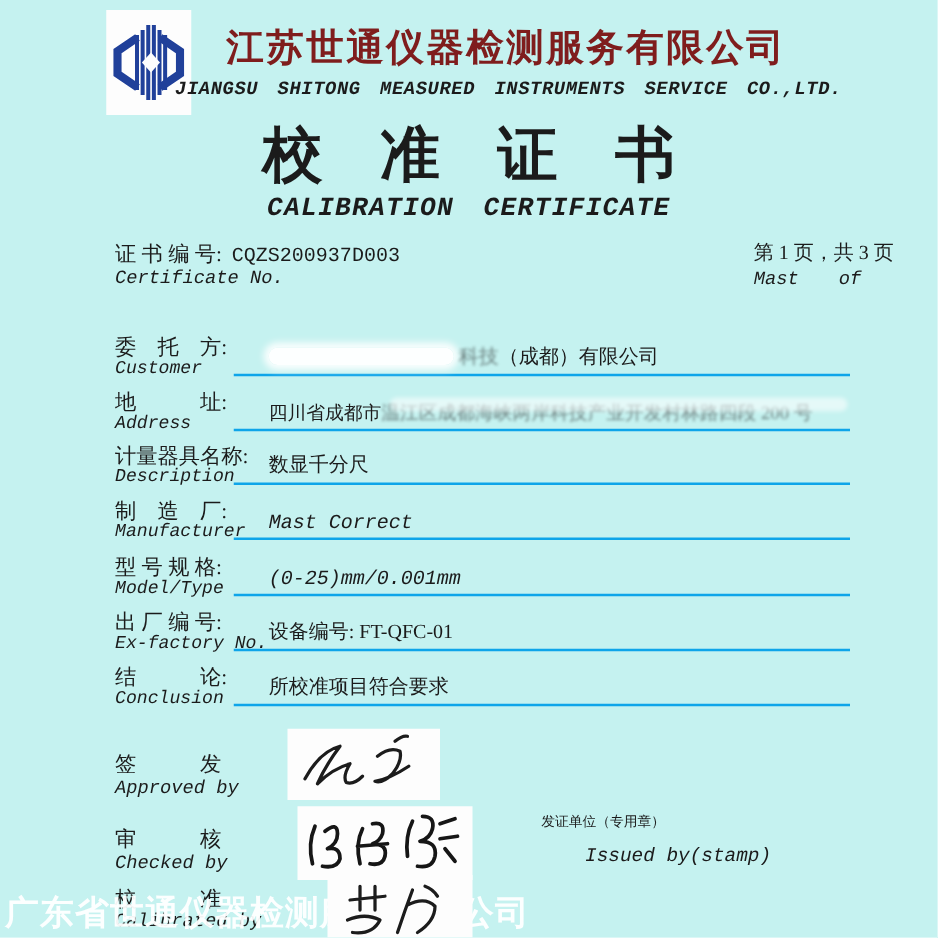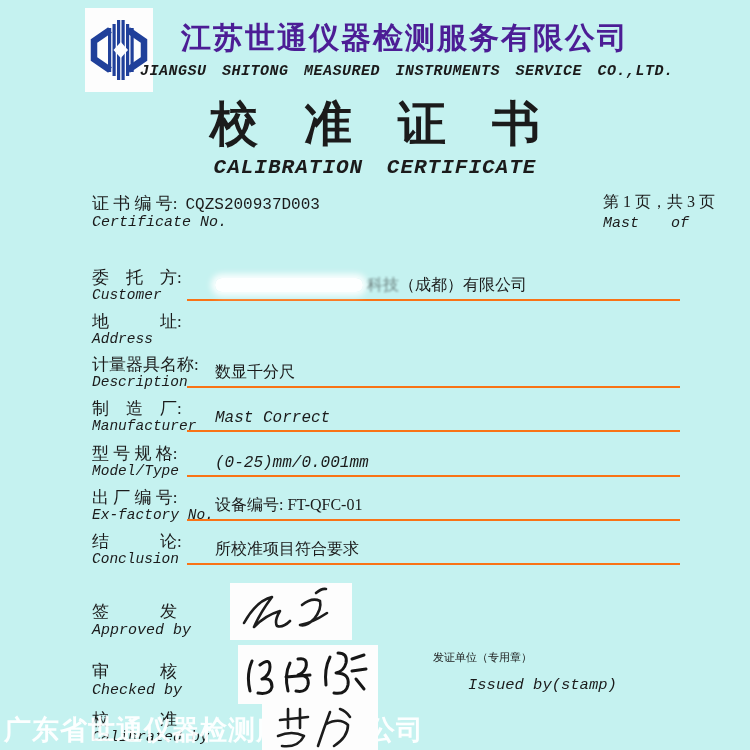--- a/index.html
+++ b/index.html
@@ -7,21 +7,21 @@
     position:relative; width:750px; height:750px; overflow:hidden;
     background:#c5f2f0; color:#1b1b1b;
     font-family:"Liberation Serif","DejaVu Serif",serif;
   }
   .mono { font-family:"Liberation Mono","DejaVu Sans Mono",monospace;font-style:italic; }
 
   
   .logo-box { position:absolute; left:85px; top:8px; width:68px; height:84px; background:#fdfdfd; }
   .company-cn {
     position:absolute; left:165px; top:18px; width:480px; text-align:center;
-    font-size:30px; font-weight:bold; letter-spacing:2px; color:#4c1d95; white-space:nowrap;
+    font-size:30px; font-weight:bold; letter-spacing:2px; color:#7f1d1d; white-space:nowrap;
   }
   .company-en {
     position:absolute; left:140px; top:63px; width:530px; text-align:center;
     font-size:15px; font-weight:bold; word-spacing:6px; letter-spacing:.5px; white-space:nowrap;
   }
   .title-cn {
     position:absolute; left:0; top:92px; width:100%; text-align:center;
     font-size:48px; font-weight:900; letter-spacing:46px; text-indent:46px; white-space:nowrap;
   }
   .title-en {
@@ -36,21 +36,21 @@
   .pageinfo-cn { position:absolute; left:603px; top:192px; font-size:16px; }
   .pageinfo-en { position:absolute; left:603px; top:215px; font-size:15px; }
   .pageinfo-en .of { margin-left:32px; }
 
   
   .frow { position:absolute; left:0; width:594px; height:38px; }
   .flabel-cn { position:absolute; left:92px; top:0; font-size:17px; white-space:nowrap; }
   .flabel-en { position:absolute; left:92px; top:21px; font-size:14.5px; white-space:nowrap; }
   .fline {
     position:absolute; left:187px; top:0; width:493px; height:33px;
-    border-bottom:2px solid #f97316;
+    border-bottom:2px solid #0ea5e9;
   }
   .fval { position:absolute; left:28px; bottom:3px; font-size:16px; white-space:nowrap; }
   .obscured { filter:blur(1.2px); opacity:.55; }
   .smear {
     display:inline-block; width:148px; height:14px; margin-right:4px;
     background:rgba(255,255,255,.97); border-radius:7px;
     box-shadow:0 0 6px 4px rgba(255,255,255,.9); vertical-align:-2px;
   }
   .streak {
     position:absolute; left:125px; right:2px; top:8px; height:11px; z-index:2;
@@ -110,20 +110,24 @@
     <div class="flabel-cn">委　托　方:</div>
     <div class="flabel-en mono">Customer</div>
     <div class="fline">
       <div class="fval"><span class="smear"></span><span class="obscured">科技</span><span>（成都）有限公司</span></div>
     </div>
   </div>
 
   <div class="frow" style="top:310px">
     <div class="flabel-cn">地　　　址:</div>
     <div class="flabel-en mono">Address</div>
+    <div class="fline">
+      <div class="fval" style="font-size:15px"><span>四川省成都市</span><span class="obscured">温江区成都海峡两岸科技产业开发村林路四段 200 号</span></div>
+      <div class="streak"></div>
+    </div>
   </div>
 
   <div class="frow" style="top:353px">
     <div class="flabel-cn">计量器具名称:</div>
     <div class="flabel-en mono">Description</div>
     <div class="fline">
       <div class="fval">数显千分尺</div>
     </div>
   </div>
 

